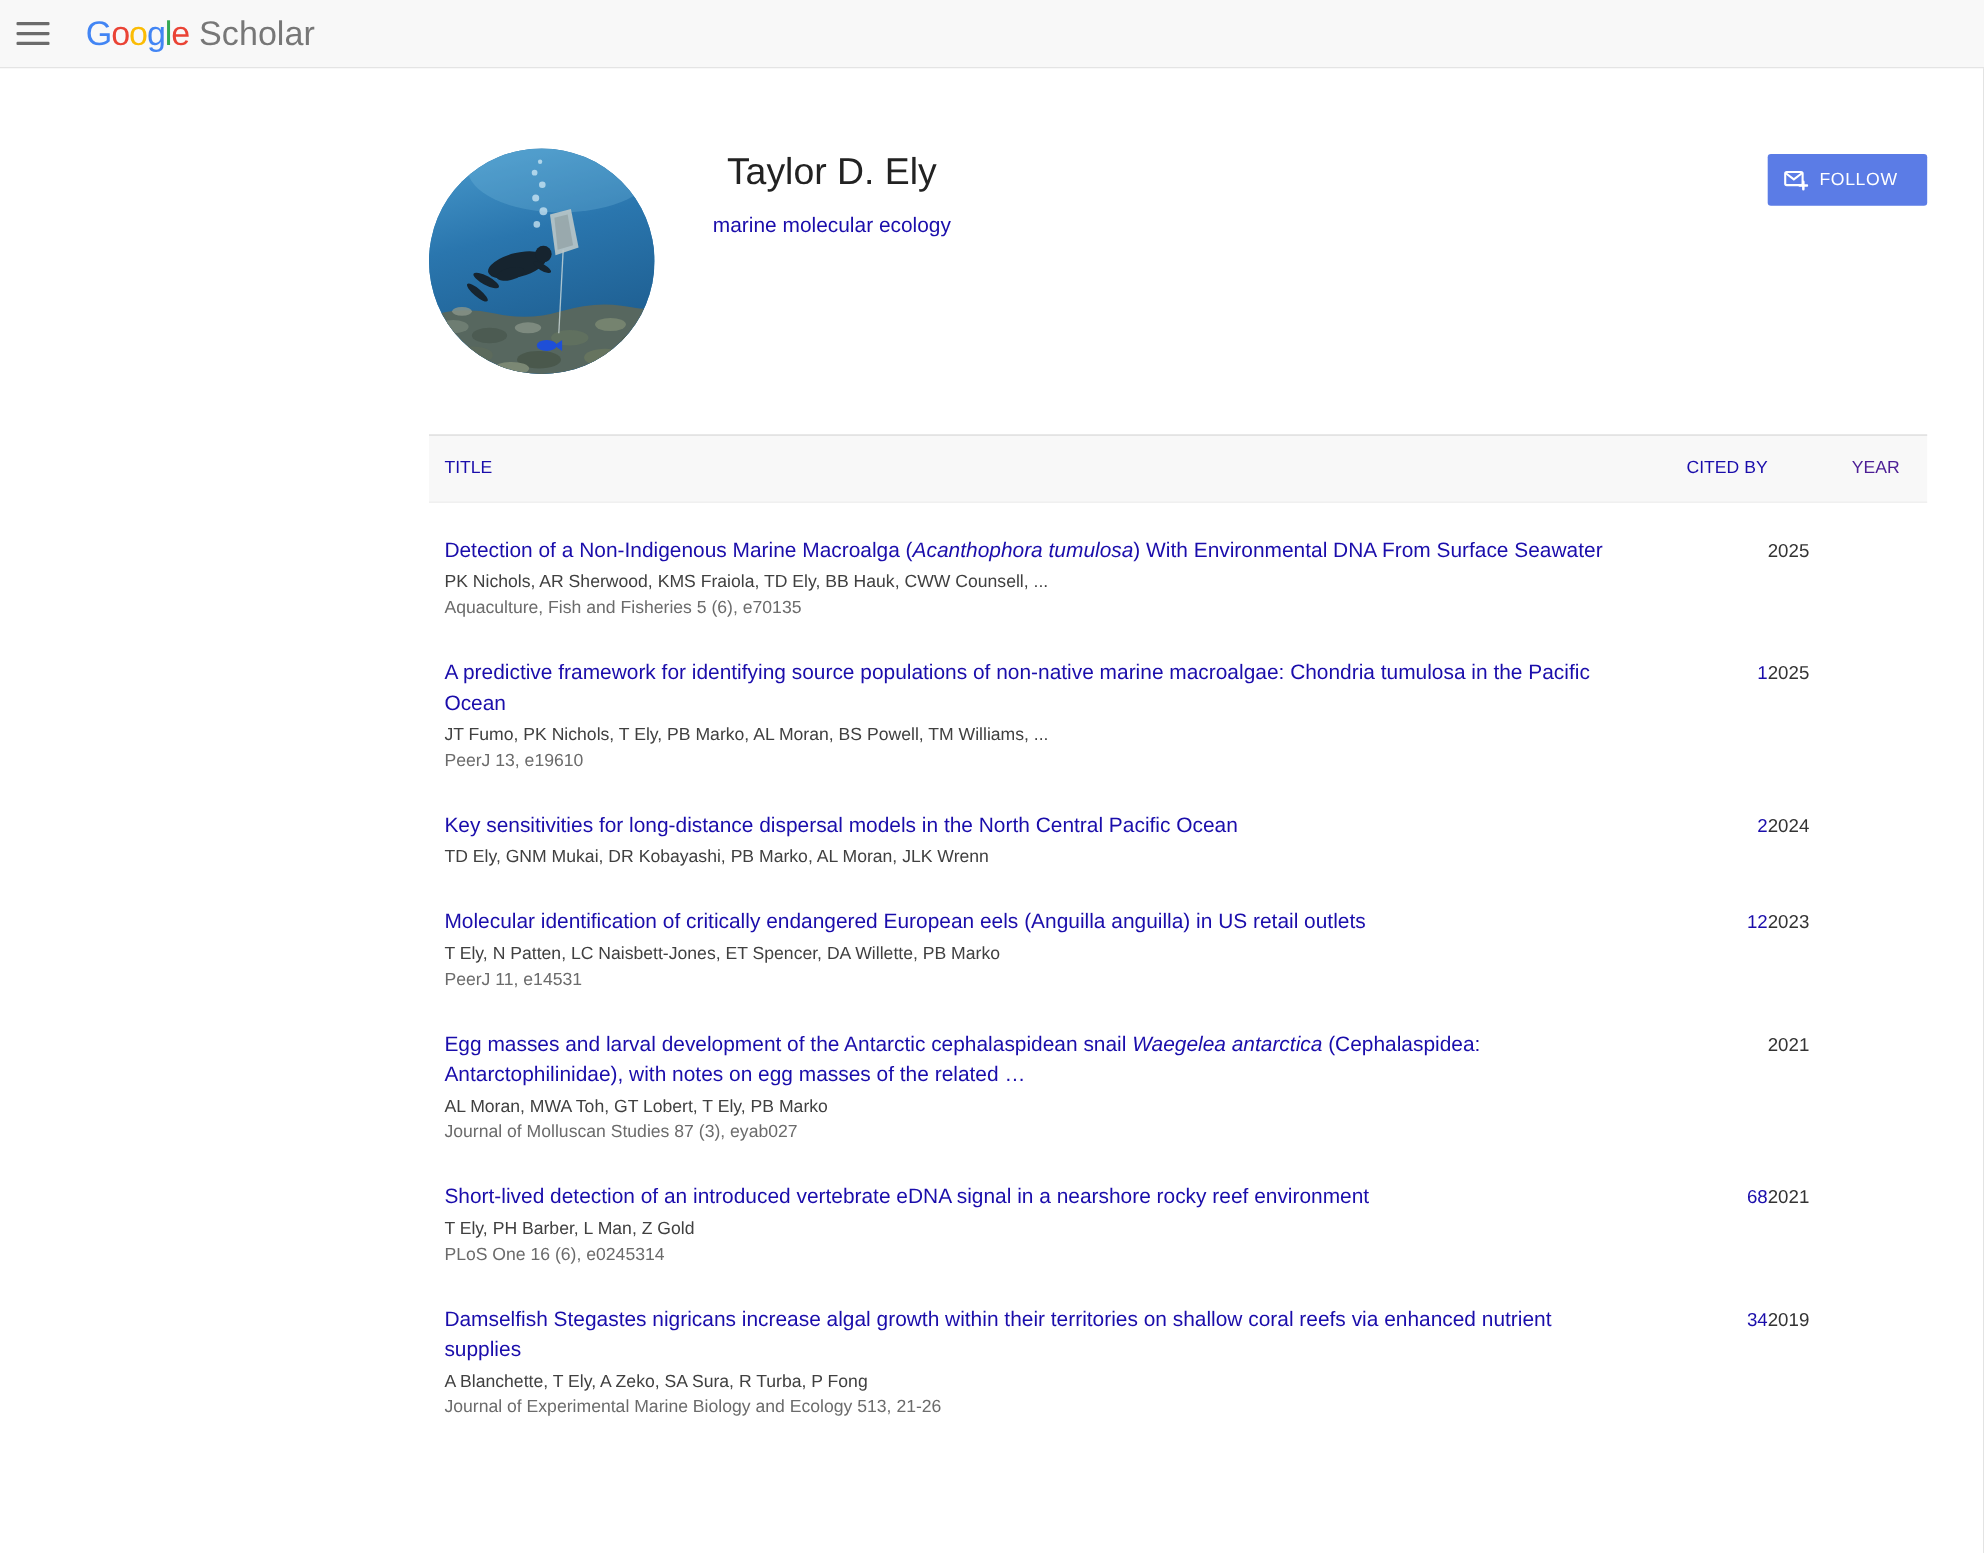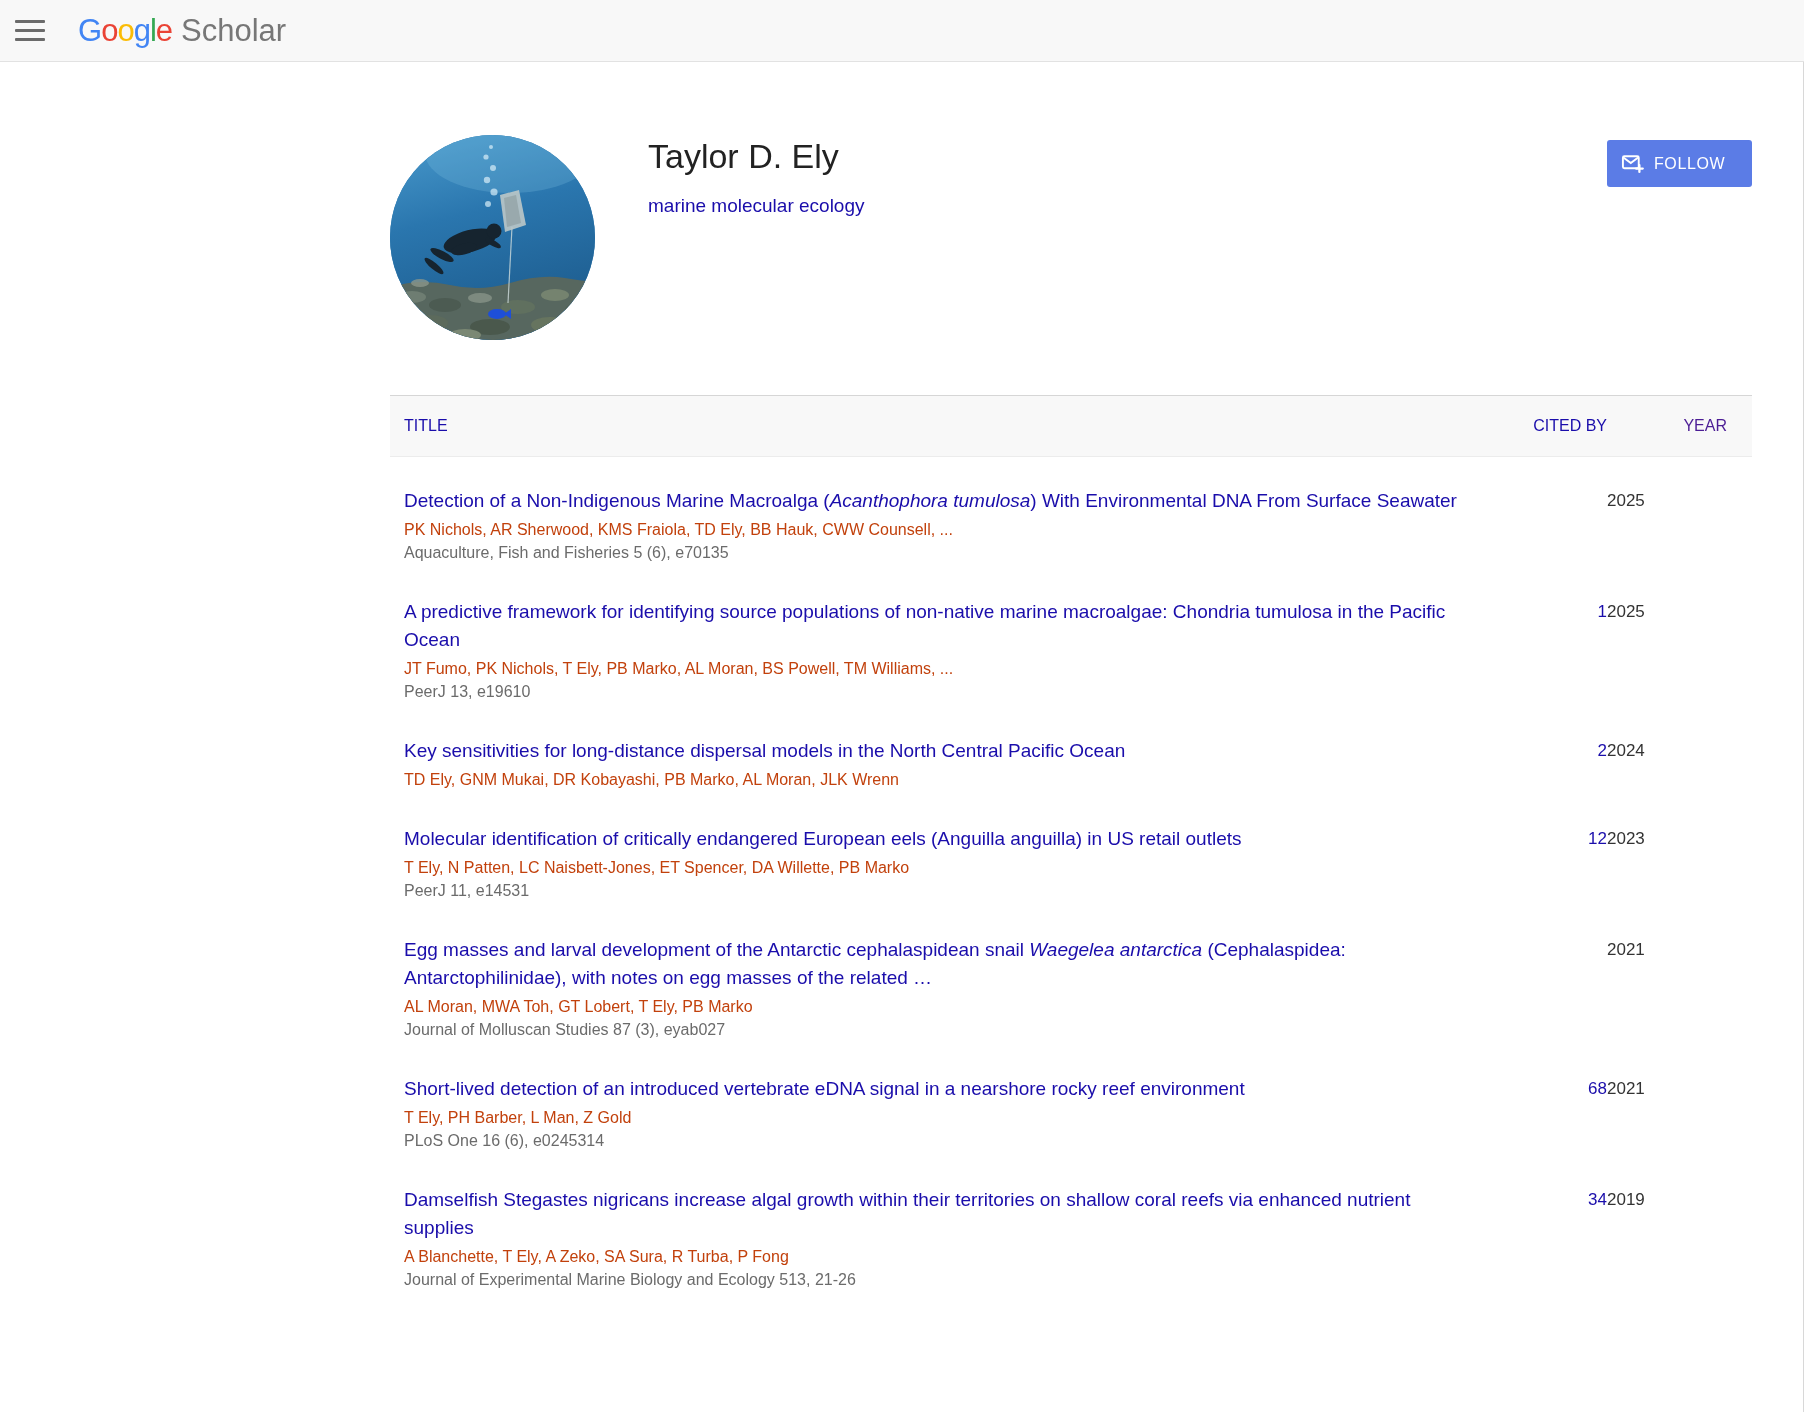--- a/index.html
+++ b/index.html
@@ -21,21 +21,21 @@
   .logo { margin-left:19px; font-size:31px; display:flex; align-items:baseline; cursor:pointer; }
   .logo .gword { letter-spacing:-1px; }
   .logo .scholar { color:#777; margin-left:9px; }
   .right-edge { position:absolute; top:62px; right:0; width:1px; height:1350px; background:#d8d8d8; }
 
   
   .content { margin-left:390px; width:1362px; }
   .profile { display:flex; margin-top:73px; }
   .avatar { width:205px; height:205px; border-radius:50%; overflow:hidden; flex:none; background:#2a77ad; }
   .profile-info { margin-left:53px; padding-top:2px; }
-  .p-name { font-size:34px; font-weight:400; color:#222; line-height:38px; margin:0; }
+  .p-name { font-size:34px; font-weight:400; color:#222; line-height:38px; margin:0;text-align:center; }
   .p-lines { margin-top:17px; font-size:19px; line-height:28px; color:#222; }
   .p-lines a.homepage { color:#222; text-decoration:underline; }
   .p-interests { margin-top:18px; font-size:19px; line-height:26px; }
   .p-interests a { color:#1a0dab; text-decoration:none;text-align:center; }
   .follow-wrap { margin-left:auto; padding-top:5px; }
   .follow-btn {
     display:flex; align-items:center; gap:10px; width:145px; height:47px;
     background:#5b7ce6; border:none; border-radius:3px; color:#fff;
     font-family:"Liberation Sans", sans-serif; font-size:16px; letter-spacing:0.6px;
     padding:0 14px; cursor:pointer;
@@ -51,21 +51,21 @@
   .col-cited { width:130px; text-align:right; }
   .col-year  { width:145px; text-align:right; padding-right:25px; }
   .pubs-header .col-title a, .pubs-header .col-cited a { color:#1a0dab; text-decoration:none;text-align:center; }
   .pubs-header .col-year { color:#4c1d95; }
 
   .pub-list { padding-top:30px; }
   .pub-row { display:flex; margin-bottom:34px; }
   .pub-main { flex:1; min-width:0; padding-left:14px; }
   .pub-title { display:block; font-size:19px; line-height:28px; color:#1a0dab; text-decoration:none; cursor:pointer; }
   .pub-title .it { font-style:italic; }
-  .pub-authors { margin-top:3px; font-size:16px; line-height:23px; color:#c2410c; }
+  .pub-authors { margin-top:3px; font-size:16px; line-height:23px; color:#404040; }
   .pub-venue  { font-size:16px; line-height:23px; color:#6b6b6b; }
   .pub-cited  { width:130px; text-align:right; font-size:17px; line-height:28px; }
   .pub-cited a { color:#1a0dab; text-decoration:none; cursor:pointer; }
   .pub-year   { width:145px; text-align:left; padding-right:25px; font-size:17px; line-height:28px; color:#333; }
 </style>
 </head>
 <body>
 
 <div class="topbar">
   <div class="hamburger">

